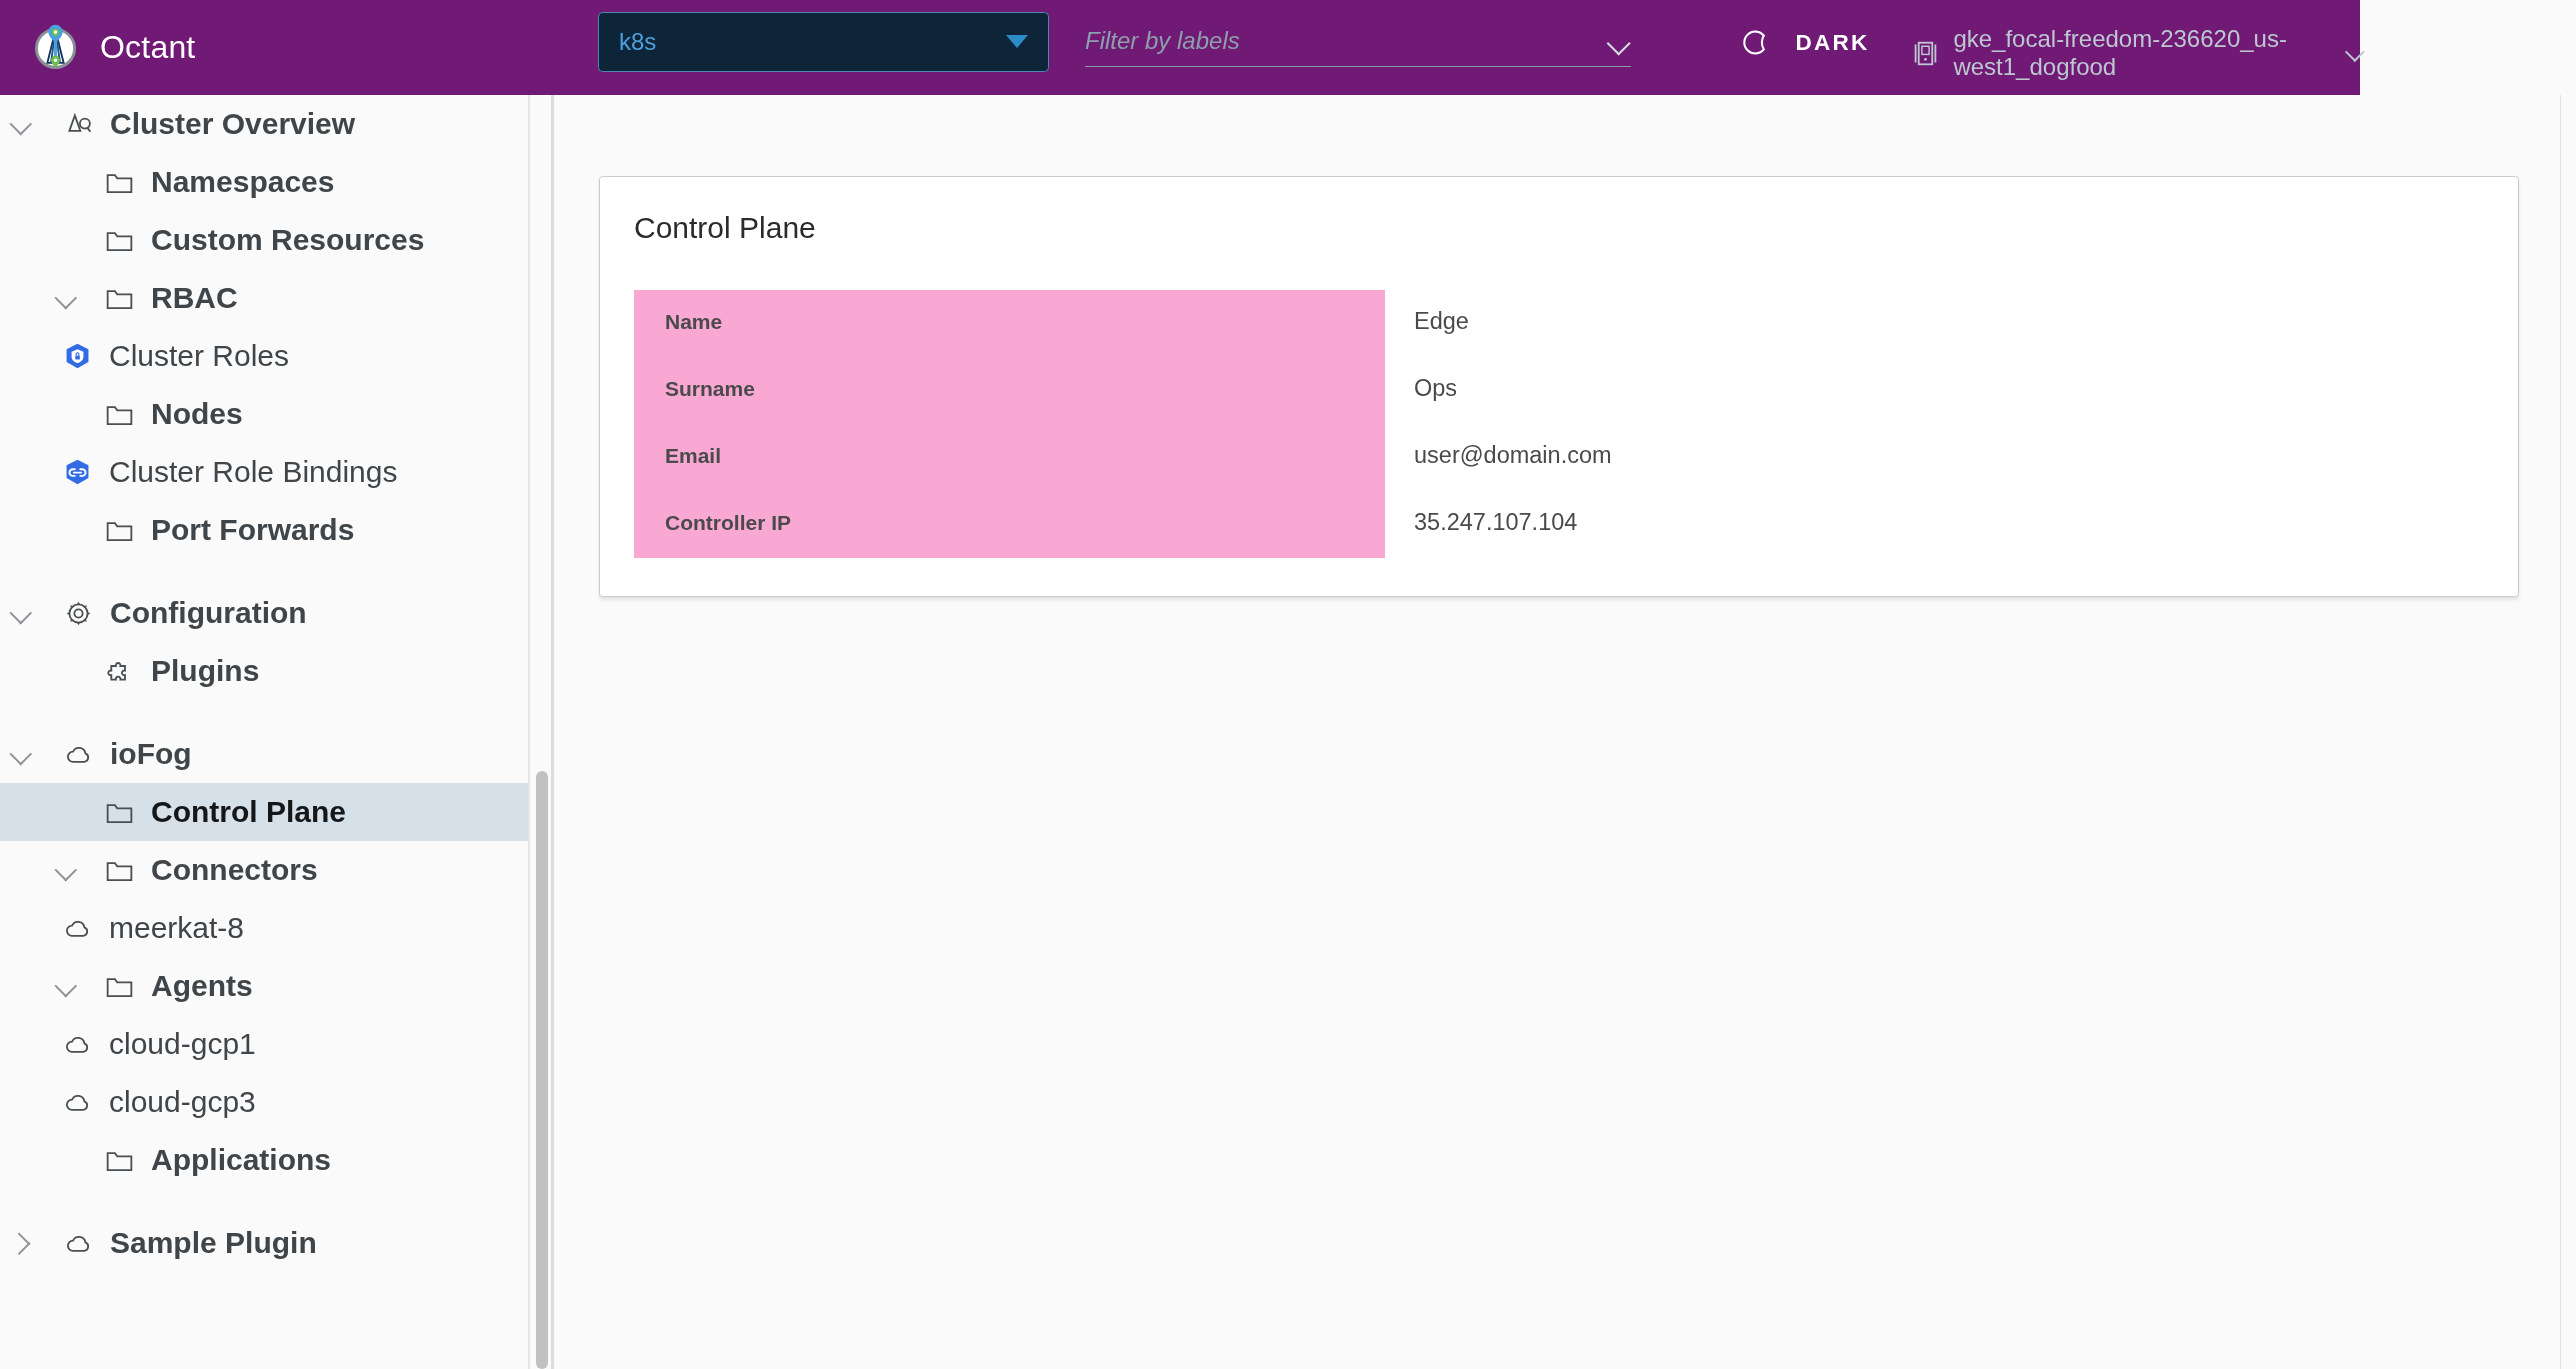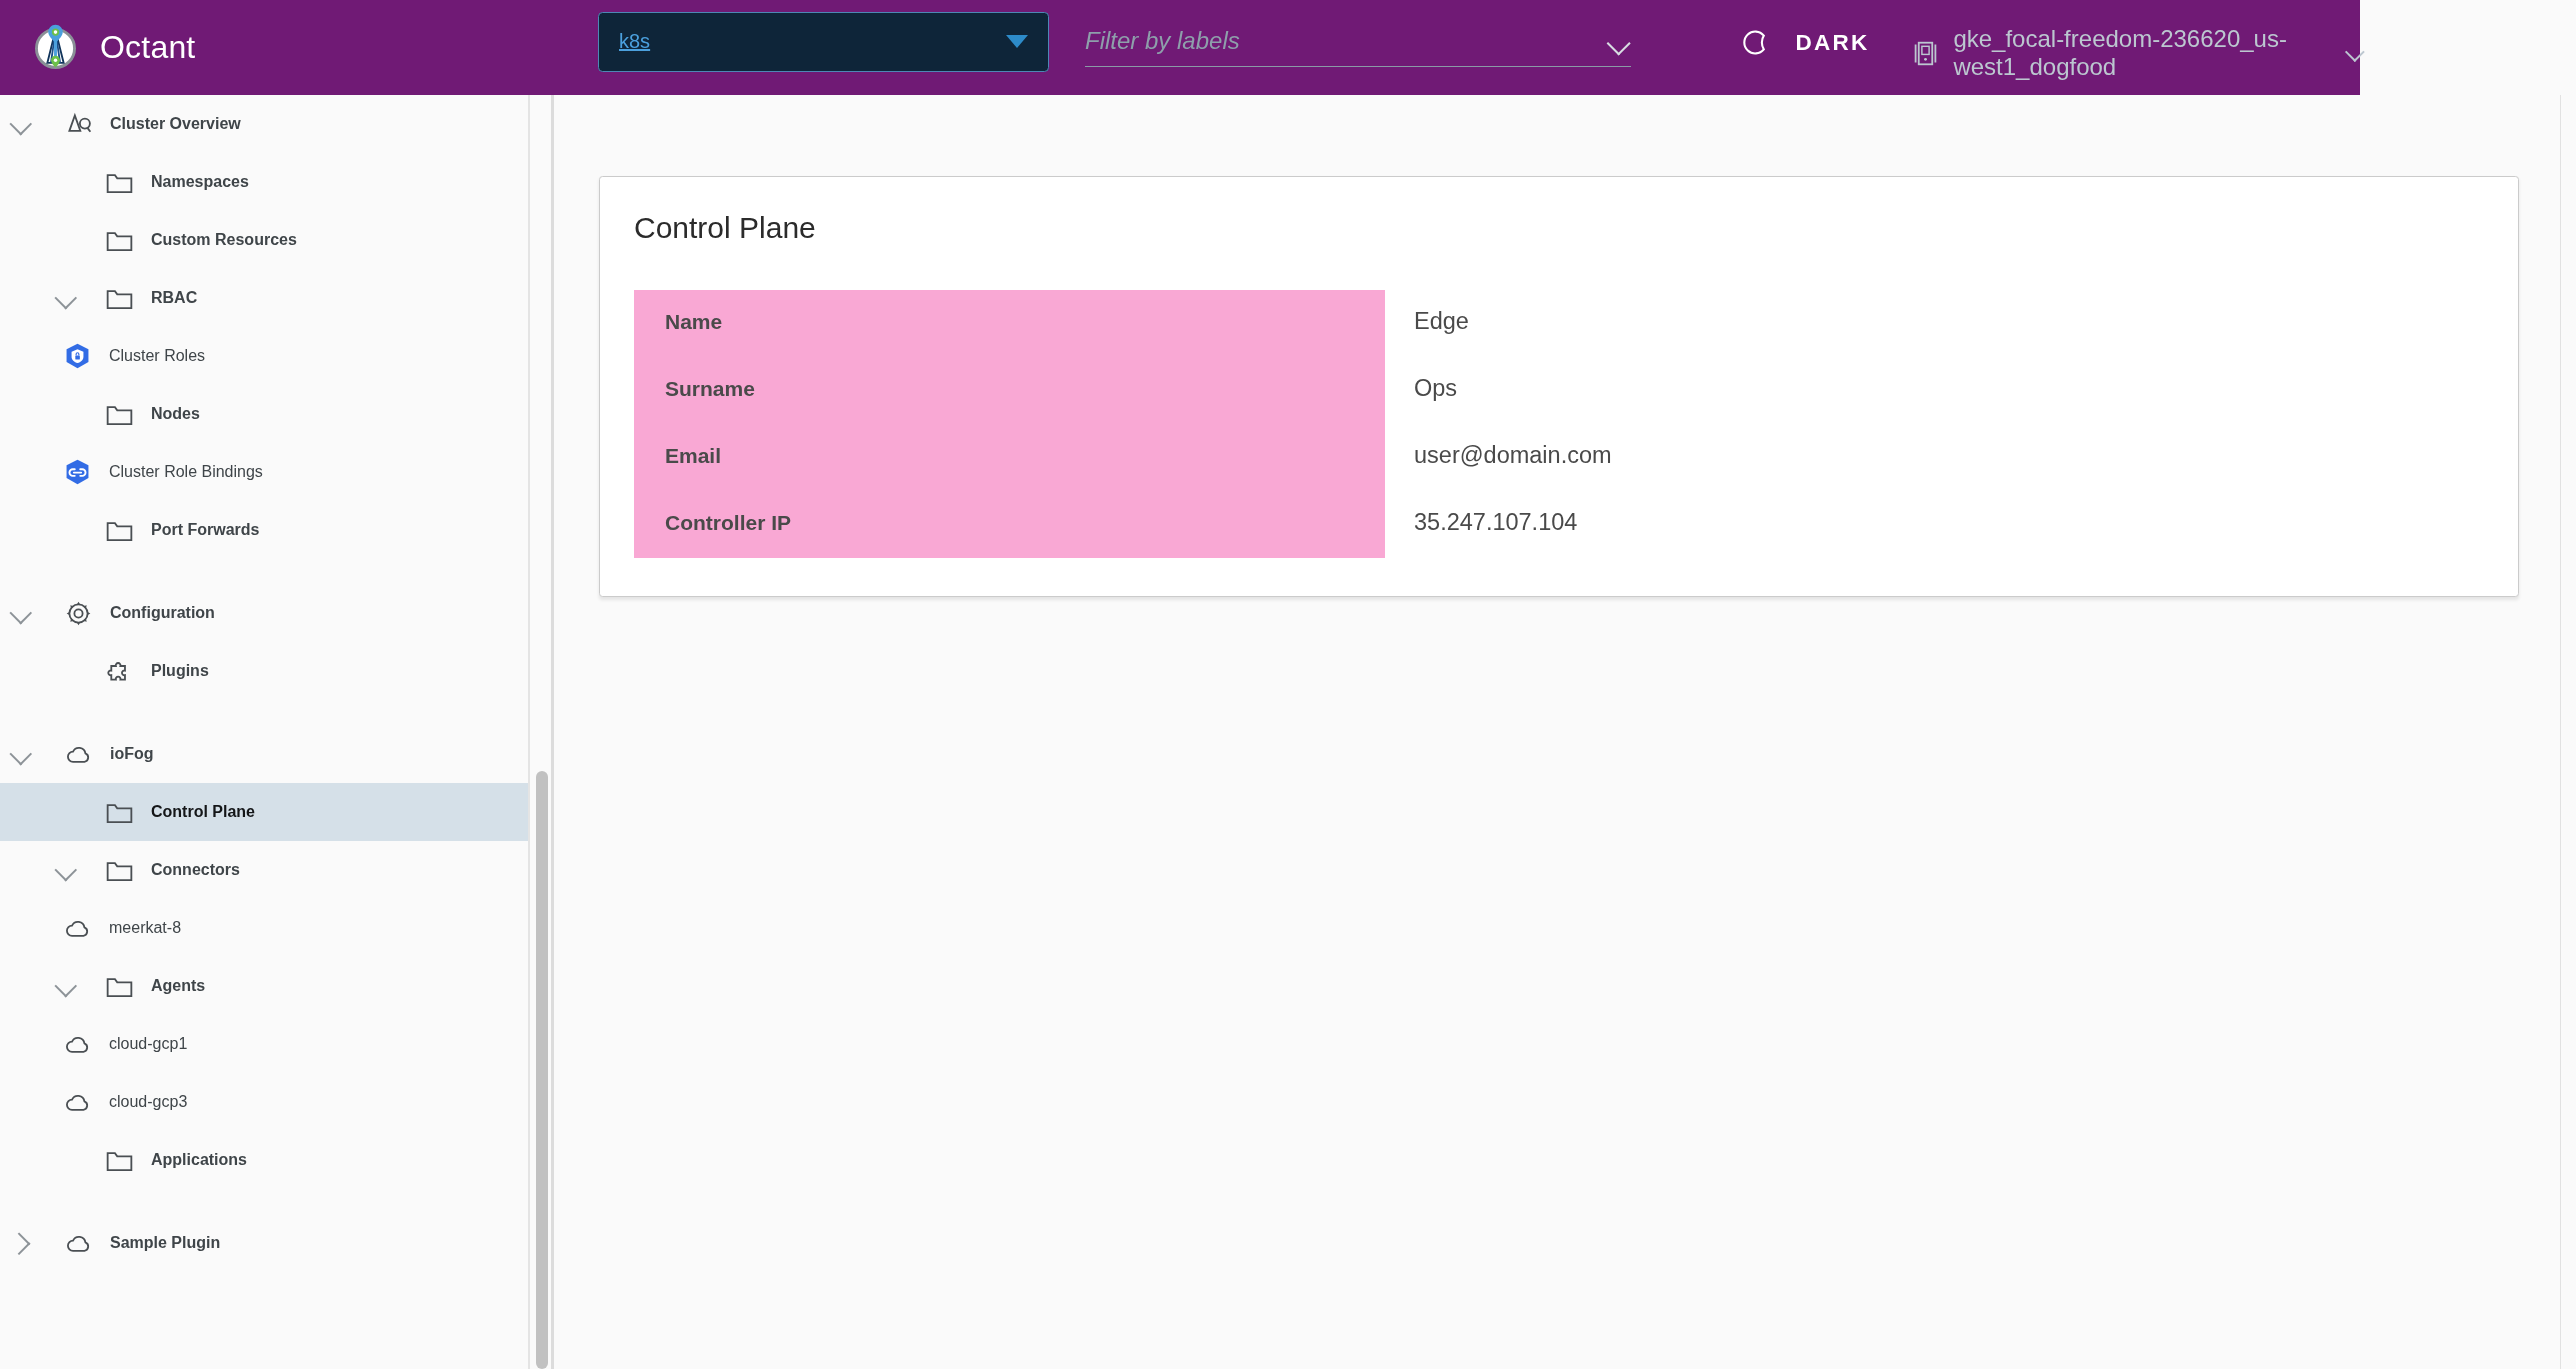--- a/index.html
+++ b/index.html
@@ -25,21 +25,21 @@
   }
 
   .ns-select {
     position: absolute; left: 598px; top: 11.7px;
     width: 451px; height: 60px;
     border: 1.8px solid #4d87b5; border-radius: 4.5px;
     background: #0e2539;
     display: flex; align-items: center;
     padding: 0 20px; cursor: pointer;
   }
-  .ns-select-value { color: #4ba0dd; font-size: 20px; flex: 1; text-decoration: underline; }
+  .ns-select-value { color: #4ba0dd; font-size: 24px; flex: 1; }
   .caret-down {
     width: 0; height: 0;
     border-left: 11.7px solid transparent;
     border-right: 11.7px solid transparent;
     border-top: 13.5px solid #2d8bc9;
   }
 
   .labels-filter {
     position: absolute; left: 1085px; top: 11px;
     width: 546px; height: 56px;
@@ -106,21 +106,21 @@
     width: 23.5px; height: 23.5px;
   }
   .twisty::before {
     content: ""; position: absolute; left: 3.6px; top: 3.6px;
     width: 13.5px; height: 13.5px;
     border-right: 2.7px solid #8d9398; border-bottom: 2.7px solid #8d9398;
     transform: rotate(45deg);
   }
   .twisty.collapsed::before { transform: rotate(-45deg); left: 1.8px; top: 4.5px; }
   .nav-icon { width: 31px; height: 31px; flex: 0 0 31px; }
-  .nav-label { font-size: 16px; color: #3f4549; margin-left: 16px; white-space: nowrap; }
+  .nav-label { font-size: 30px; color: #3f4549; margin-left: 16px; white-space: nowrap; }
   .nav-label.bold { font-weight: 700; }
   .nav-label.selected-label { font-weight: 700; color: #141618; }
 
   
   .lvl0 { padding-left: 63px; }
   .lvl1 { padding-left: 104px; }
   .lvl2 { padding-left: 62px; }
   .lvl0 .twisty { left: 9px; top: 17px; }
   .lvl1 .twisty { left: 54px; top: 17px; }
   .spacer-block { height: 25px; }

